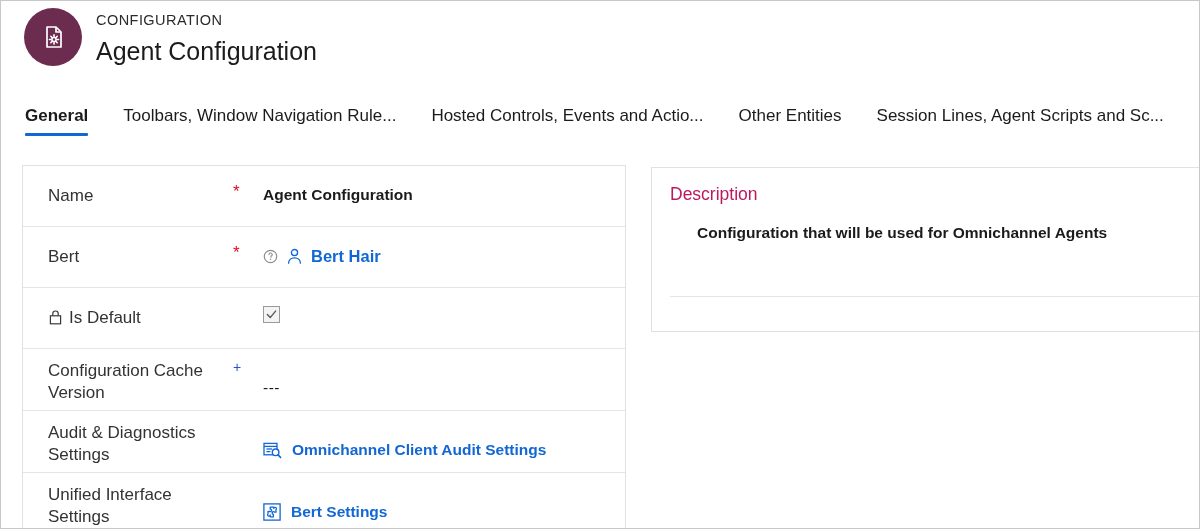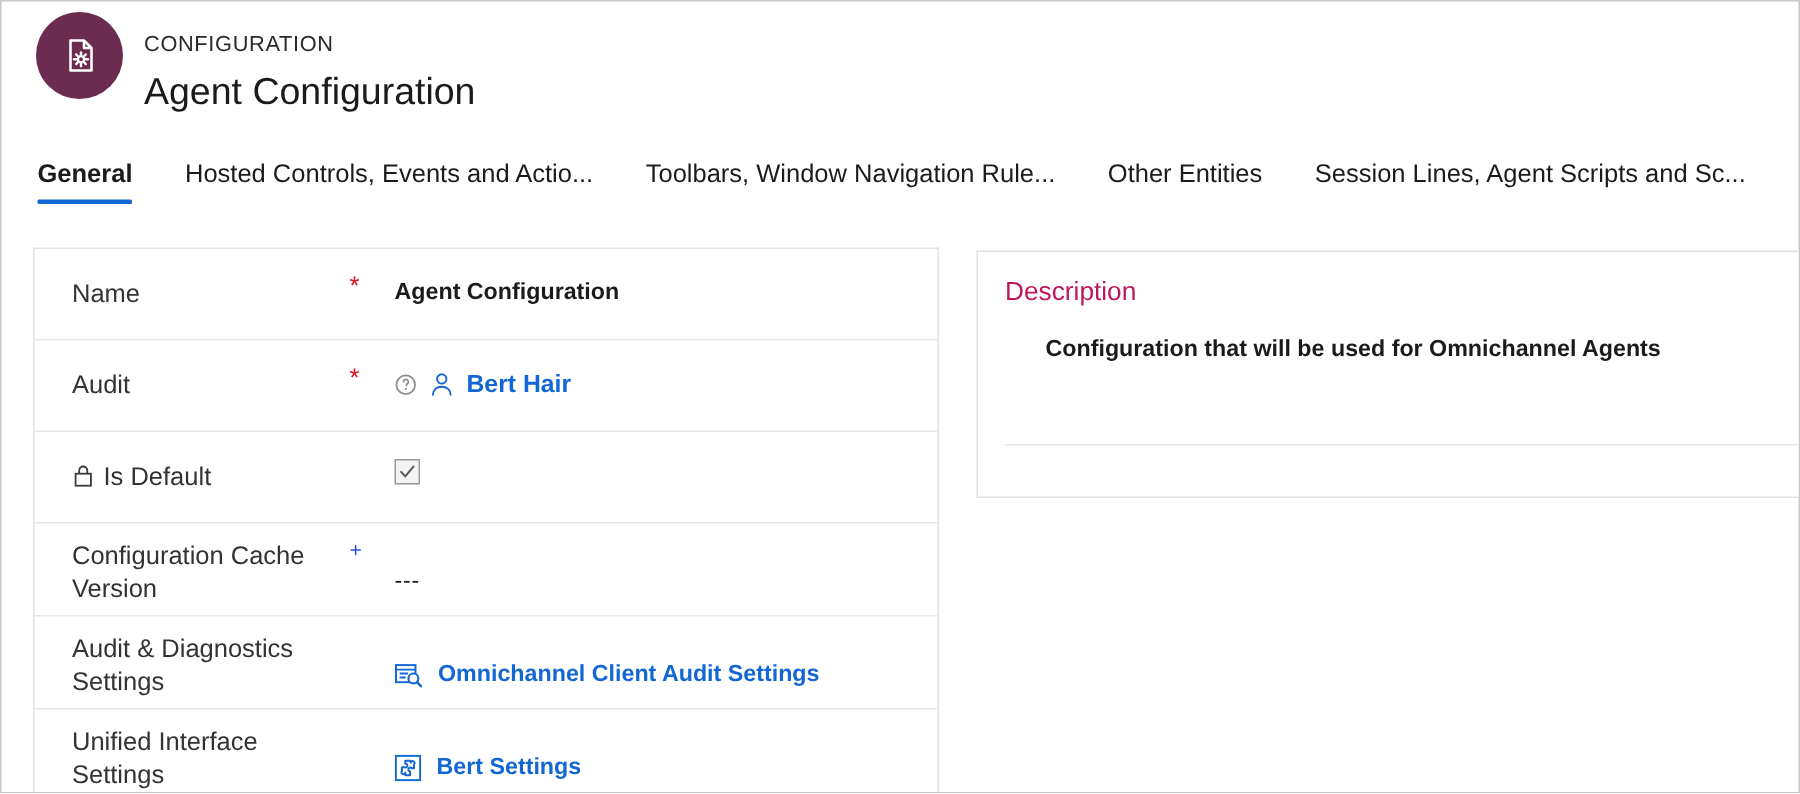--- a/index.html
+++ b/index.html
@@ -35,21 +35,21 @@
     width: 58px; height: 58px;
     border-radius: 50%;
     background: #6b2c4f;
     display: flex;
     align-items: center;
     justify-content: center;
   }
   .entity-avatar svg { display: block; }
   .header-text {
     position: absolute;
-    left: 95px; top: 19px;
+    left: 95px; top: 9px;
   }
   .header-eyebrow {
     font-size: 14.5px;
     letter-spacing: 0.45px;
     color: #2b2b2b;
     line-height: 20px;
     font-weight: 400;
   }
   .header-title {
     font-size: 25px;
@@ -269,41 +269,41 @@
       </span>
     </div>
     <div class="header-text">
       <div class="header-eyebrow">CONFIGURATION</div>
       <div class="header-title">Agent Configuration</div>
     </div>
   </div>
 
   <div class="tabs">
     <div class="tab active">General</div>
+    <div class="tab">Toolbars, Window Navigation Rule...</div>
     <div class="tab">Hosted Controls, Events and Actio...</div>
-    <div class="tab">Toolbars, Window Navigation Rule...</div>
     <div class="tab">Other Entities</div>
     <div class="tab">Session Lines, Agent Scripts and Sc...</div>
   </div>
 
   <div class="col-left">
 
     <div class="frow h1">
       <div class="flabel">
         <span class="ltext">Name</span>
       </div>
       <div class="fmark">
         <span class="req">*</span>
       </div>
       <div class="fvalue strong">Agent Configuration</div>
     </div>
 
     <div class="frow h1">
       <div class="flabel">
-        <span class="ltext">Audit</span>
+        <span class="ltext">Bert</span>
       </div>
       <div class="fmark">
         <span class="req">*</span>
       </div>
       <div class="fvalue">
         <span class="icon-slot">
           <svg width="15" height="15" viewBox="0 0 15 15" aria-hidden="true">
             <circle cx="7.5" cy="7.5" r="6.2" fill="none" stroke="#8d8d8d" stroke-width="1.2"></circle>
             <path d="M6 5.6a1.6 1.6 0 1 1 2 1.5v1.1" fill="none" stroke="#8d8d8d" stroke-width="1.1" stroke-linecap="round"></path>
             <circle cx="7.6" cy="10.3" r="0.7" fill="#8d8d8d"></circle>

